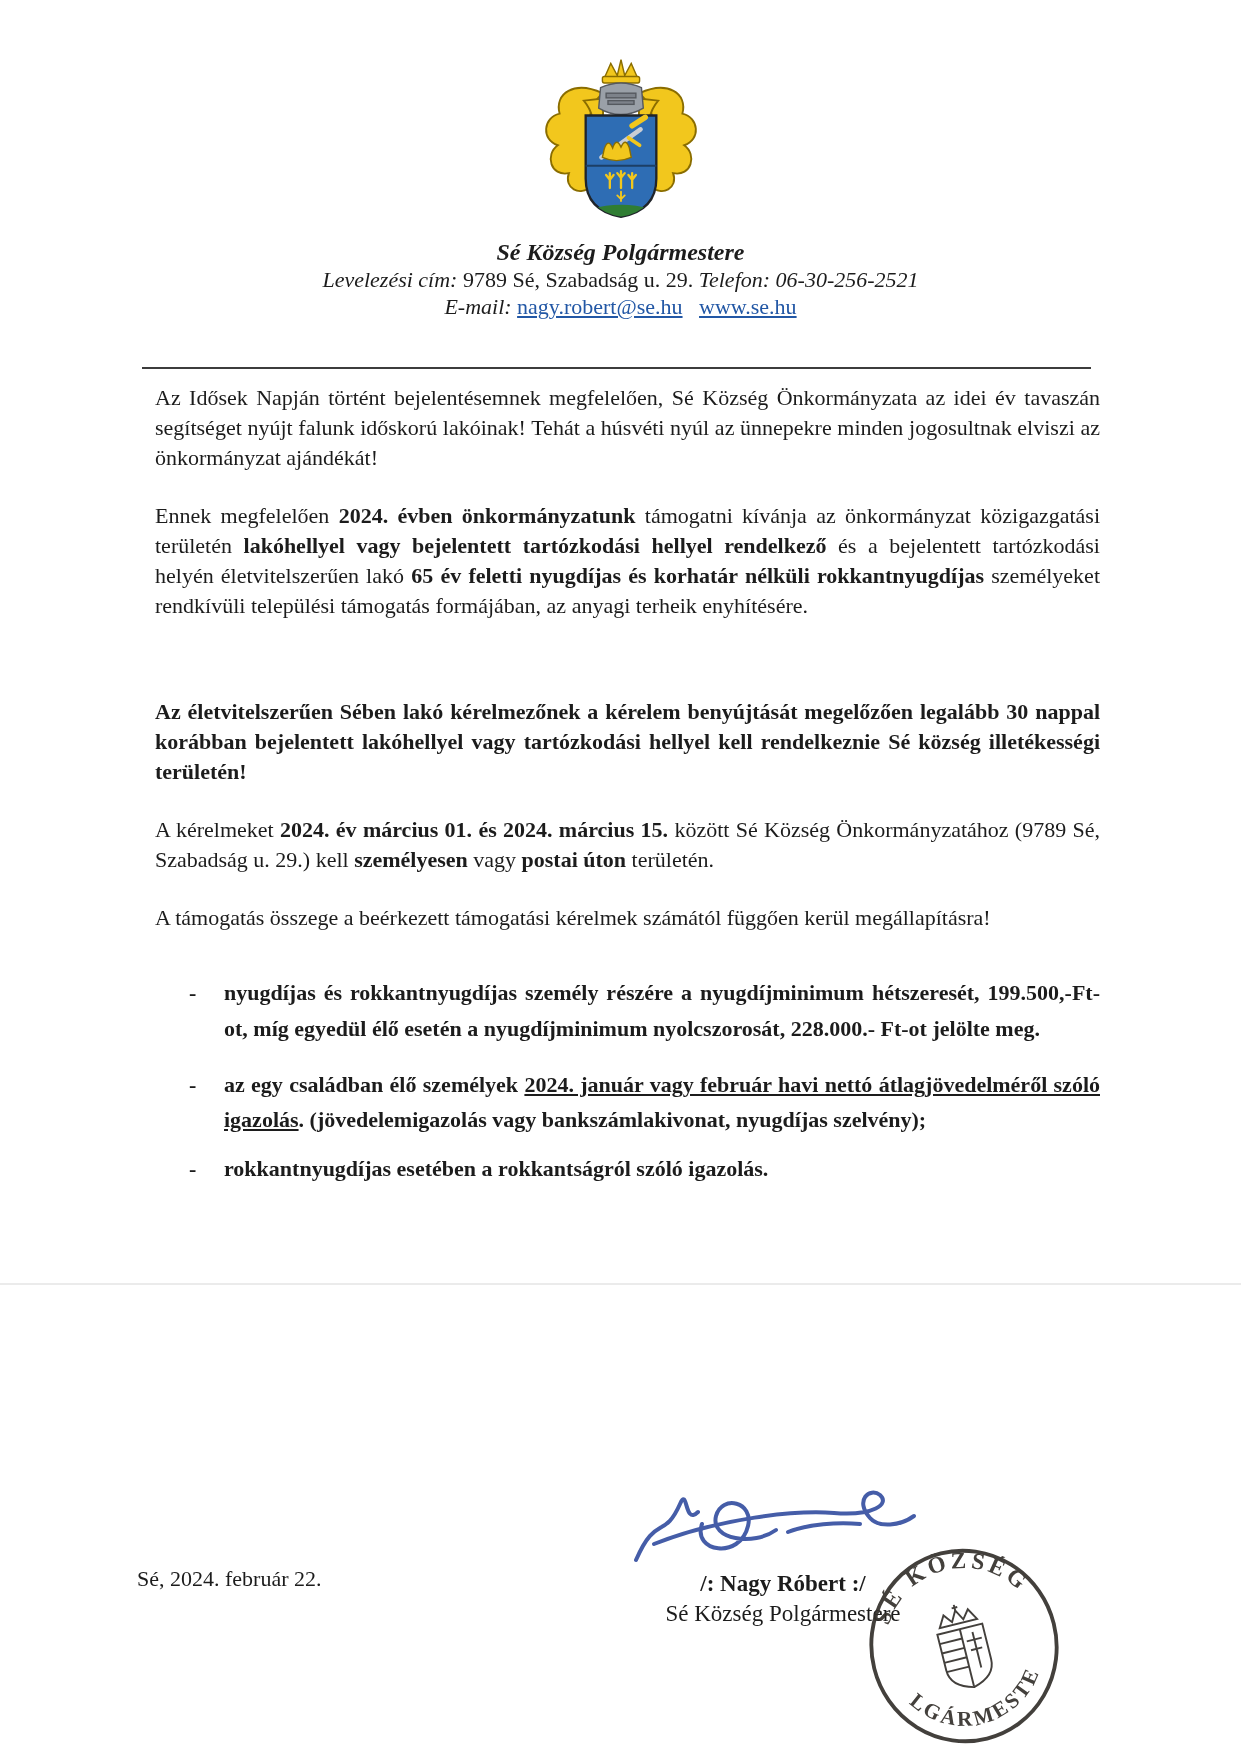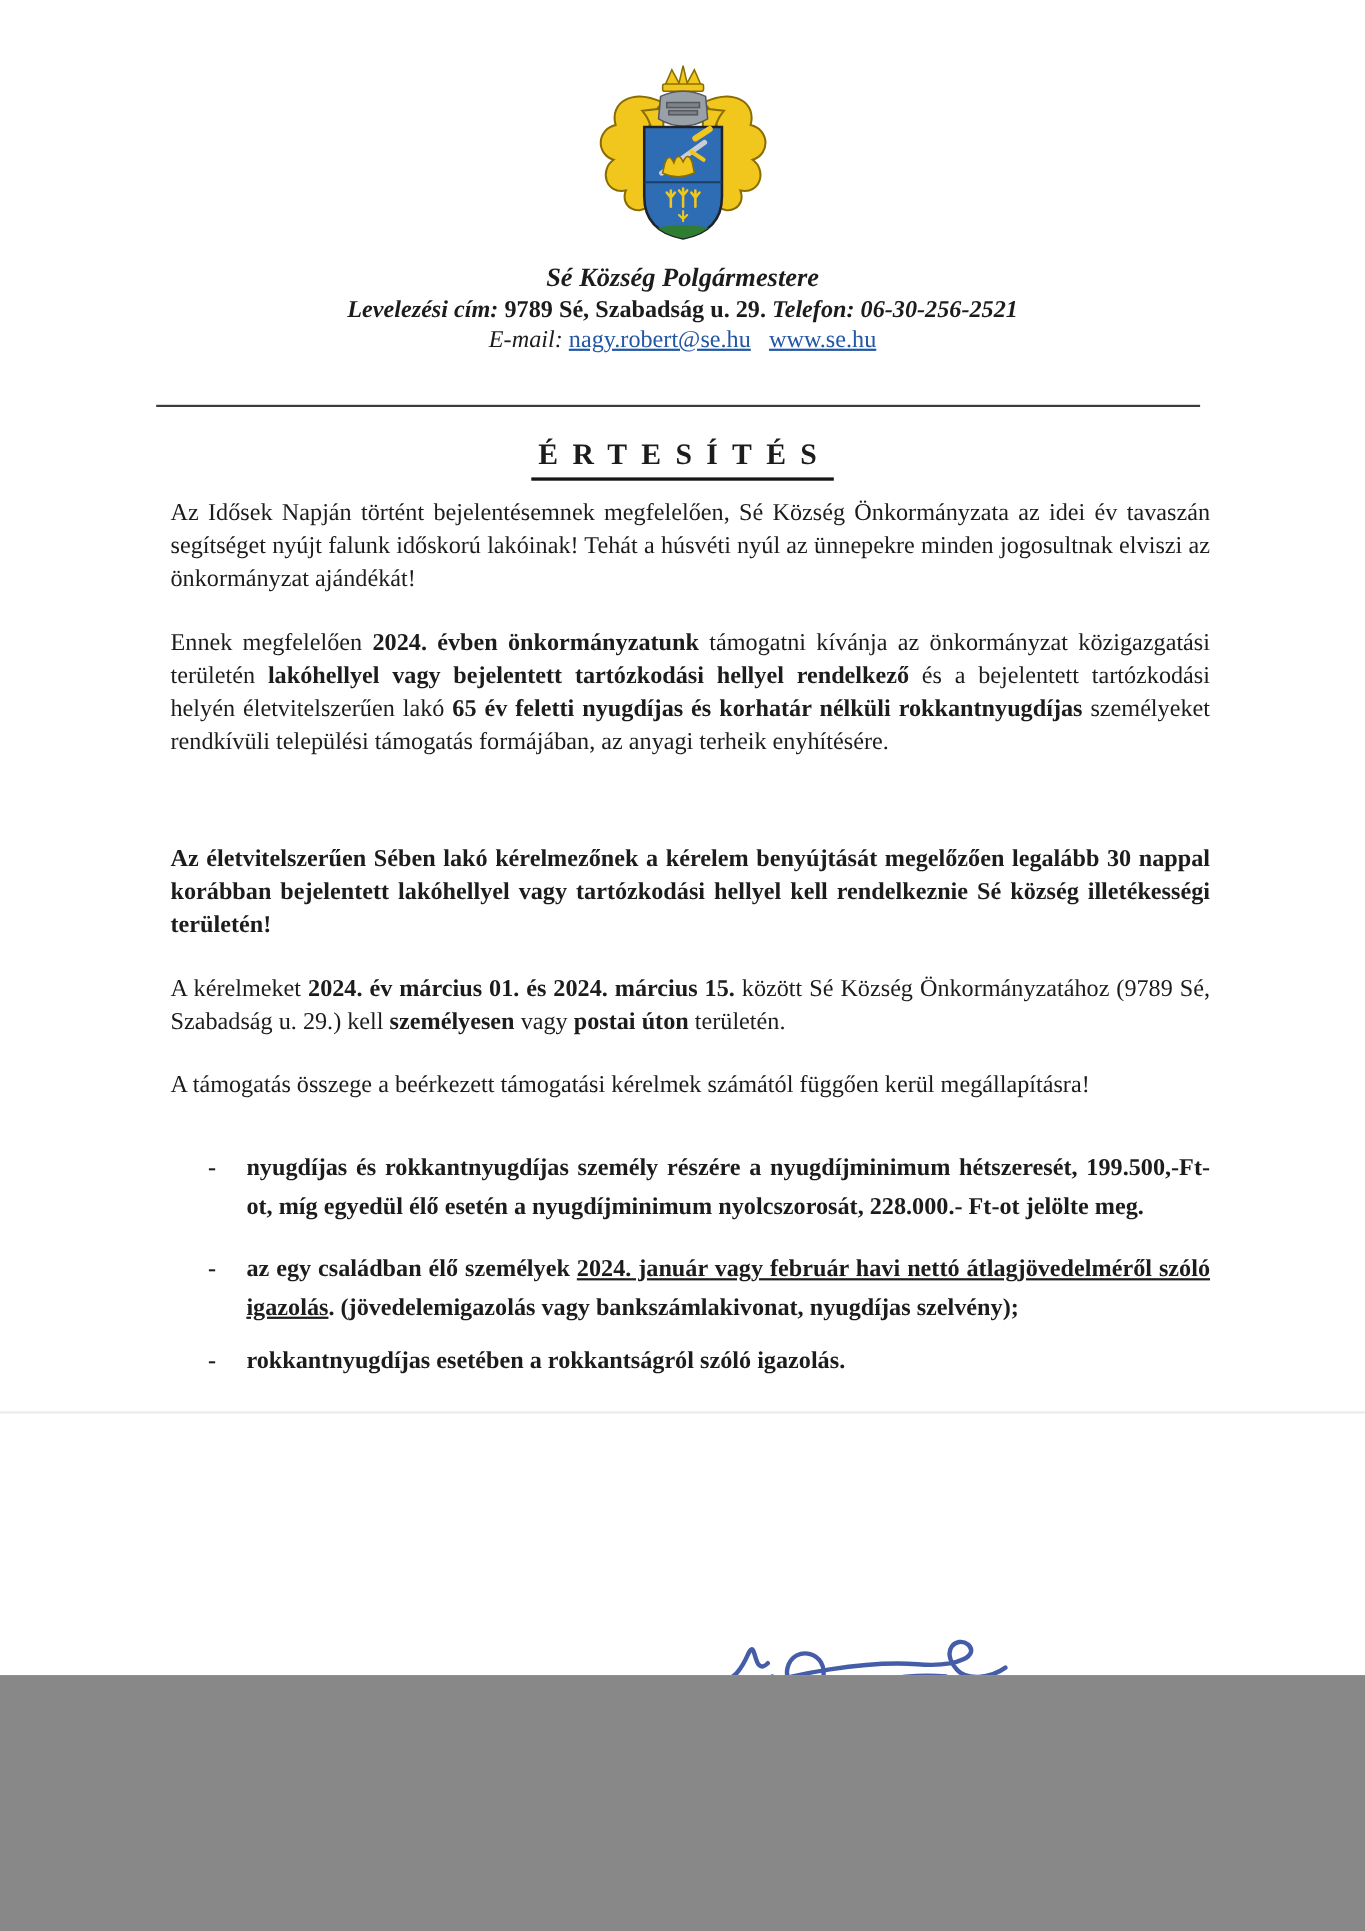--- a/index.html
+++ b/index.html
@@ -1,29 +1,29 @@
 <!DOCTYPE html>
 <html style="--link_blue: #2257a5; --signature_blue: #3c55a4; --shield_blue: #2e6db4; --crest_gold: #f2c71d; --crest_green: #2f7d33; --stamp_ink: #34302c;"><head>
 <meta charset="utf-8">
 <style>
   html,body { margin:0; padding:0; background:#888; }
   .page {
     position:relative;
-    width:1241px; height:1523px;
+    width:1241px; height:1755px;
     margin:0 auto;
     background:#ffffff;
     font-family:"Liberation Serif", serif;
     color:#1c1c1c;
     overflow:hidden;
   }
   
   .crest-wrap { padding-top:56px; text-align:center; }
   .header-text { text-align:center; margin-top:6px; }
   .org-name { font-size:24px; font-weight:bold; font-style:italic; line-height:28px; }
-  .addr-line { font-size:22px; line-height:27px;font-weight:bold; }
+  .addr-line { font-size:22px; line-height:27px; }
   .addr-line .it { font-style:italic; }
   .email-line { font-size:22px; line-height:27px; }
   .email-line .it { font-style:italic; }
   a.doclink { color:var(--link_blue,#2257a5); text-decoration:underline; cursor:pointer; }
   .rule {
     margin:47px 150px 0 142px;
     border:none; border-top:2px solid #3c3c3c; height:0;
   }
   
   .title-wrap { text-align:center; margin-top:28px; }
@@ -119,23 +119,20 @@
     <div class="email-line">
       <span class="it">E-mail:</span>
       <a class="doclink">nagy.robert@se.hu</a>
       <span>&nbsp;</span>
       <a class="doclink">www.se.hu</a>
     </div>
   </div>
 
   <hr class="rule">
 
-  <div class="title-wrap">
-    <span class="doc-title">ÉRTESÍTÉS</span>
-  </div>
 
   <div class="content">
 
     <p class="p mt-p1">Az Idősek Napján történt bejelentésemnek megfelelően, Sé Község Önkormányzata az idei év tavaszán segítséget nyújt falunk időskorú lakóinak! Tehát a húsvéti nyúl az ünnepekre minden jogosultnak elviszi az önkormányzat ajándékát!</p>
 
     <p class="p"><span>Ennek megfelelően </span><span class="b">2024. évben önkormányzatunk</span><span> támogatni kívánja az önkormányzat közigazgatási területén </span><span class="b">lakóhellyel vagy bejelentett tartózkodási hellyel rendelkező</span><span> és a bejelentett tartózkodási helyén életvitelszerűen lakó </span><span class="b">65 év feletti nyugdíjas és korhatár nélküli rokkantnyugdíjas</span><span> személyeket rendkívüli települési támogatás formájában, az anyagi terheik enyhítésére.</span></p>
 
     <p class="p b mt-xl">Az életvitelszerűen Sében lakó kérelmezőnek a kérelem benyújtását megelőzően legalább 30 nappal korábban bejelentett lakóhellyel vagy tartózkodási hellyel kell rendelkeznie Sé község illetékességi területén!</p>
 
     <p class="p"><span>A kérelmeket </span><span class="b">2024. év március 01. és 2024. március 15.</span><span> között Sé Község Önkormányzatához (9789 Sé, Szabadság u. 29.) kell </span><span class="b">személyesen</span><span> vagy </span><span class="b">postai úton</span><span> területén.</span></p>

